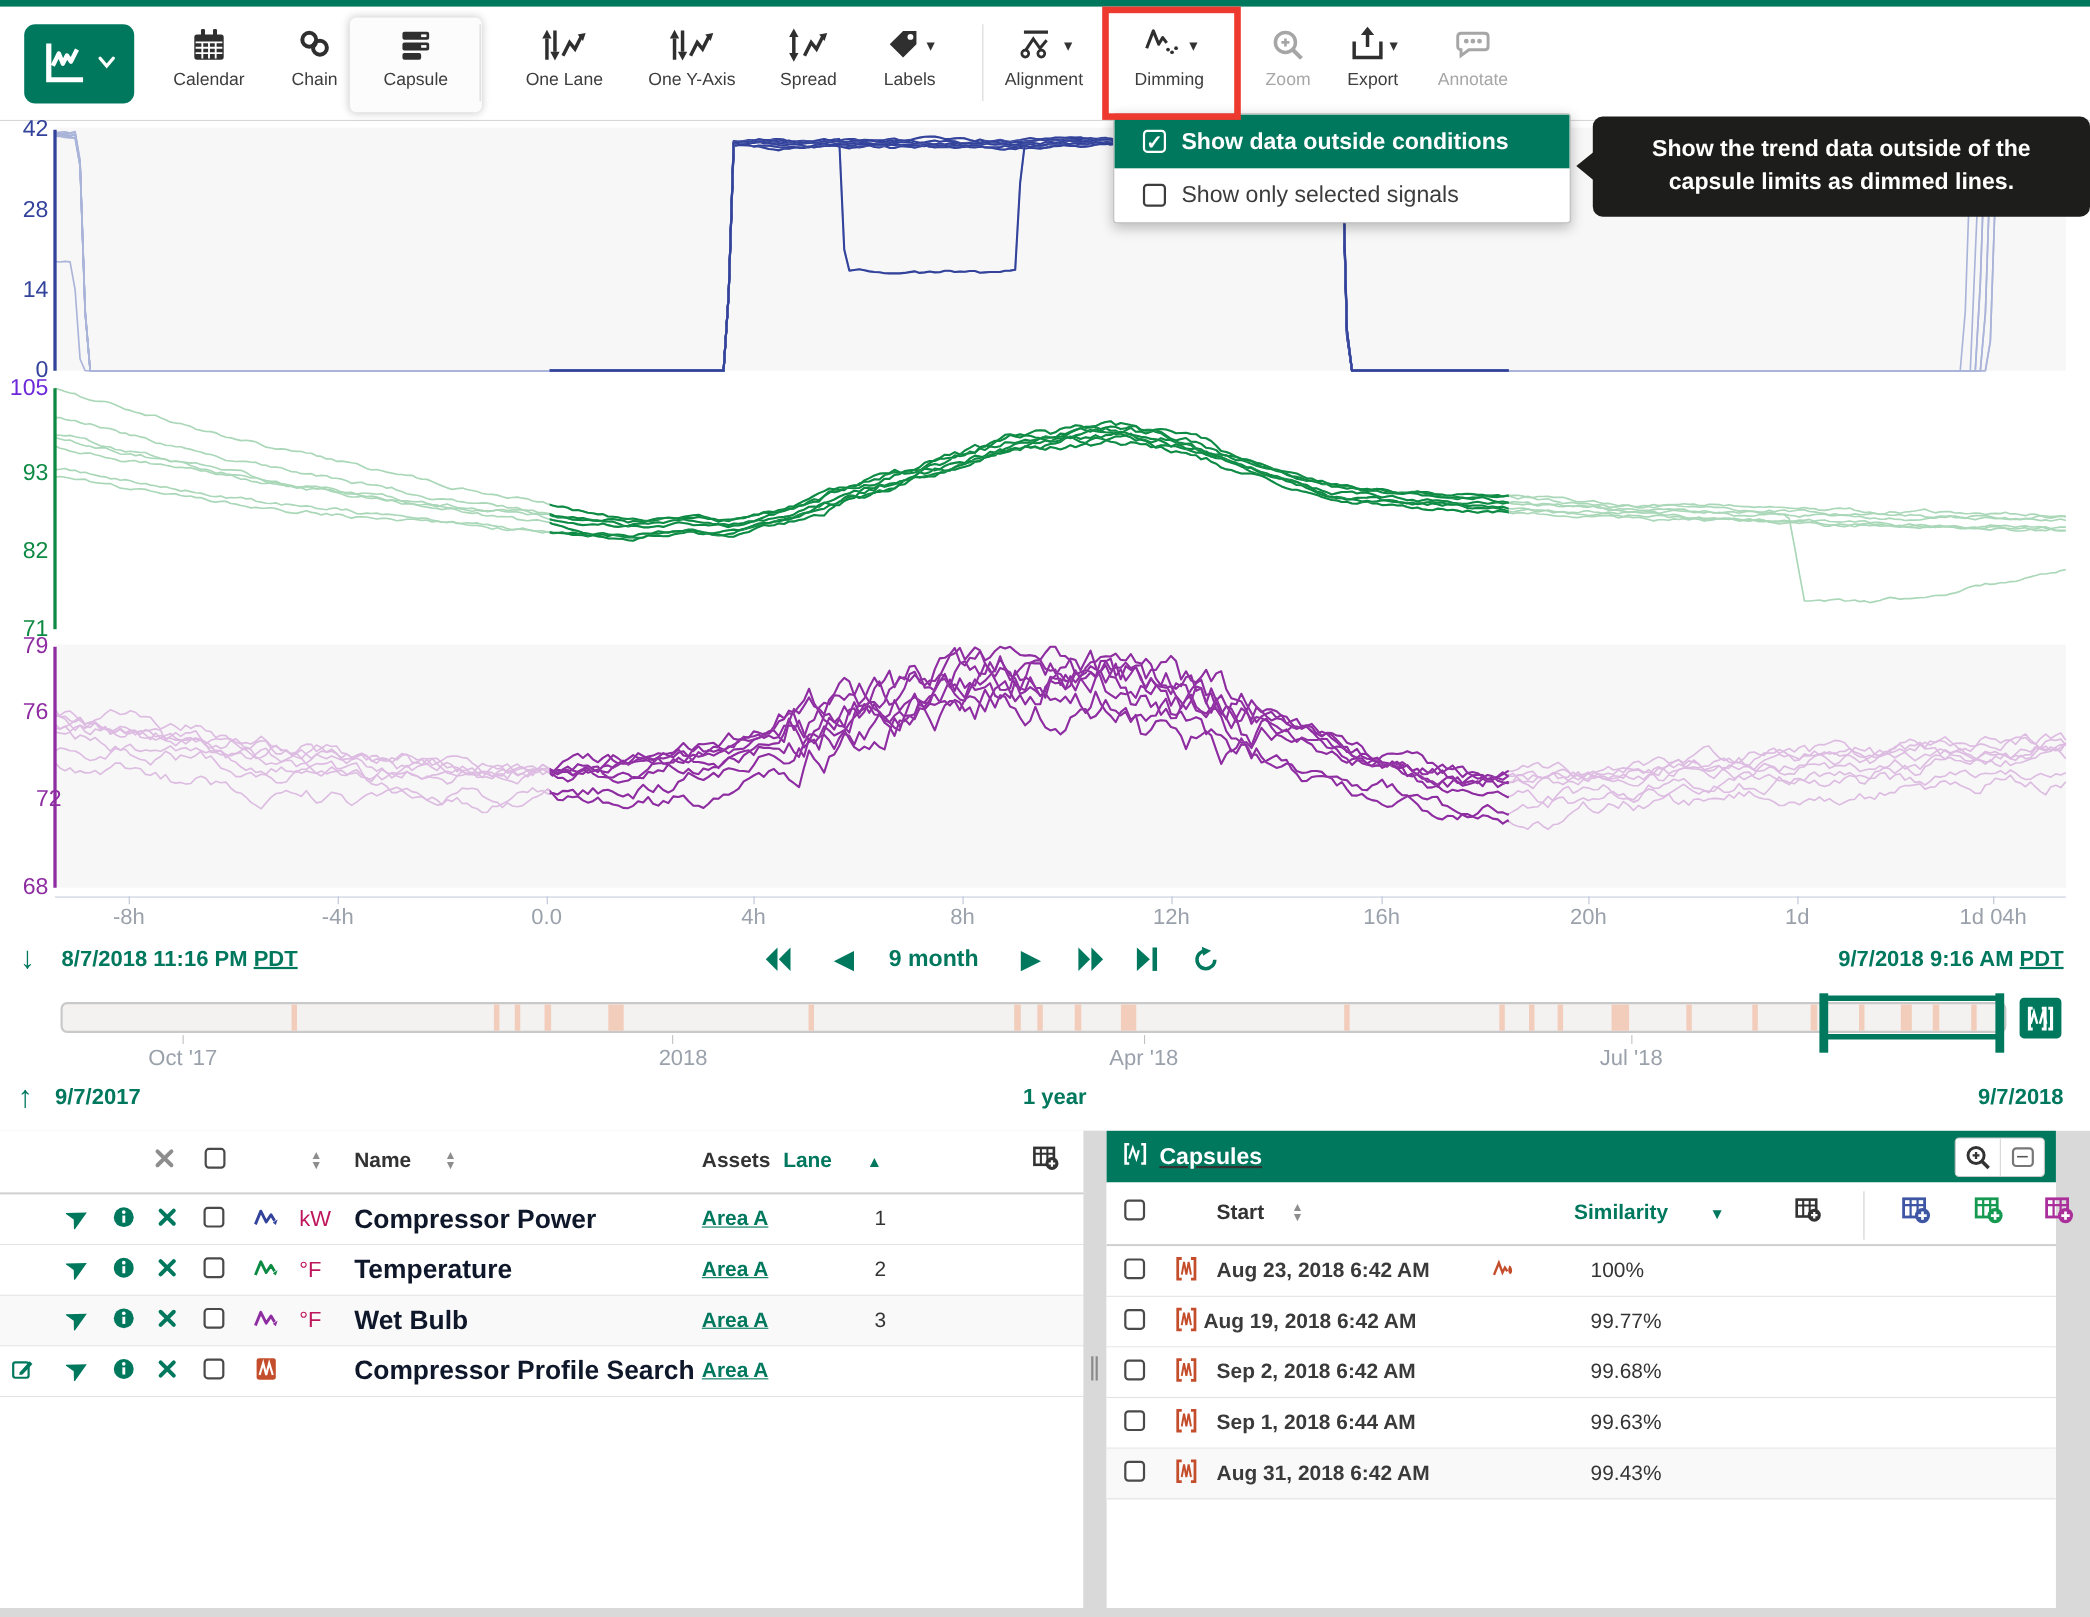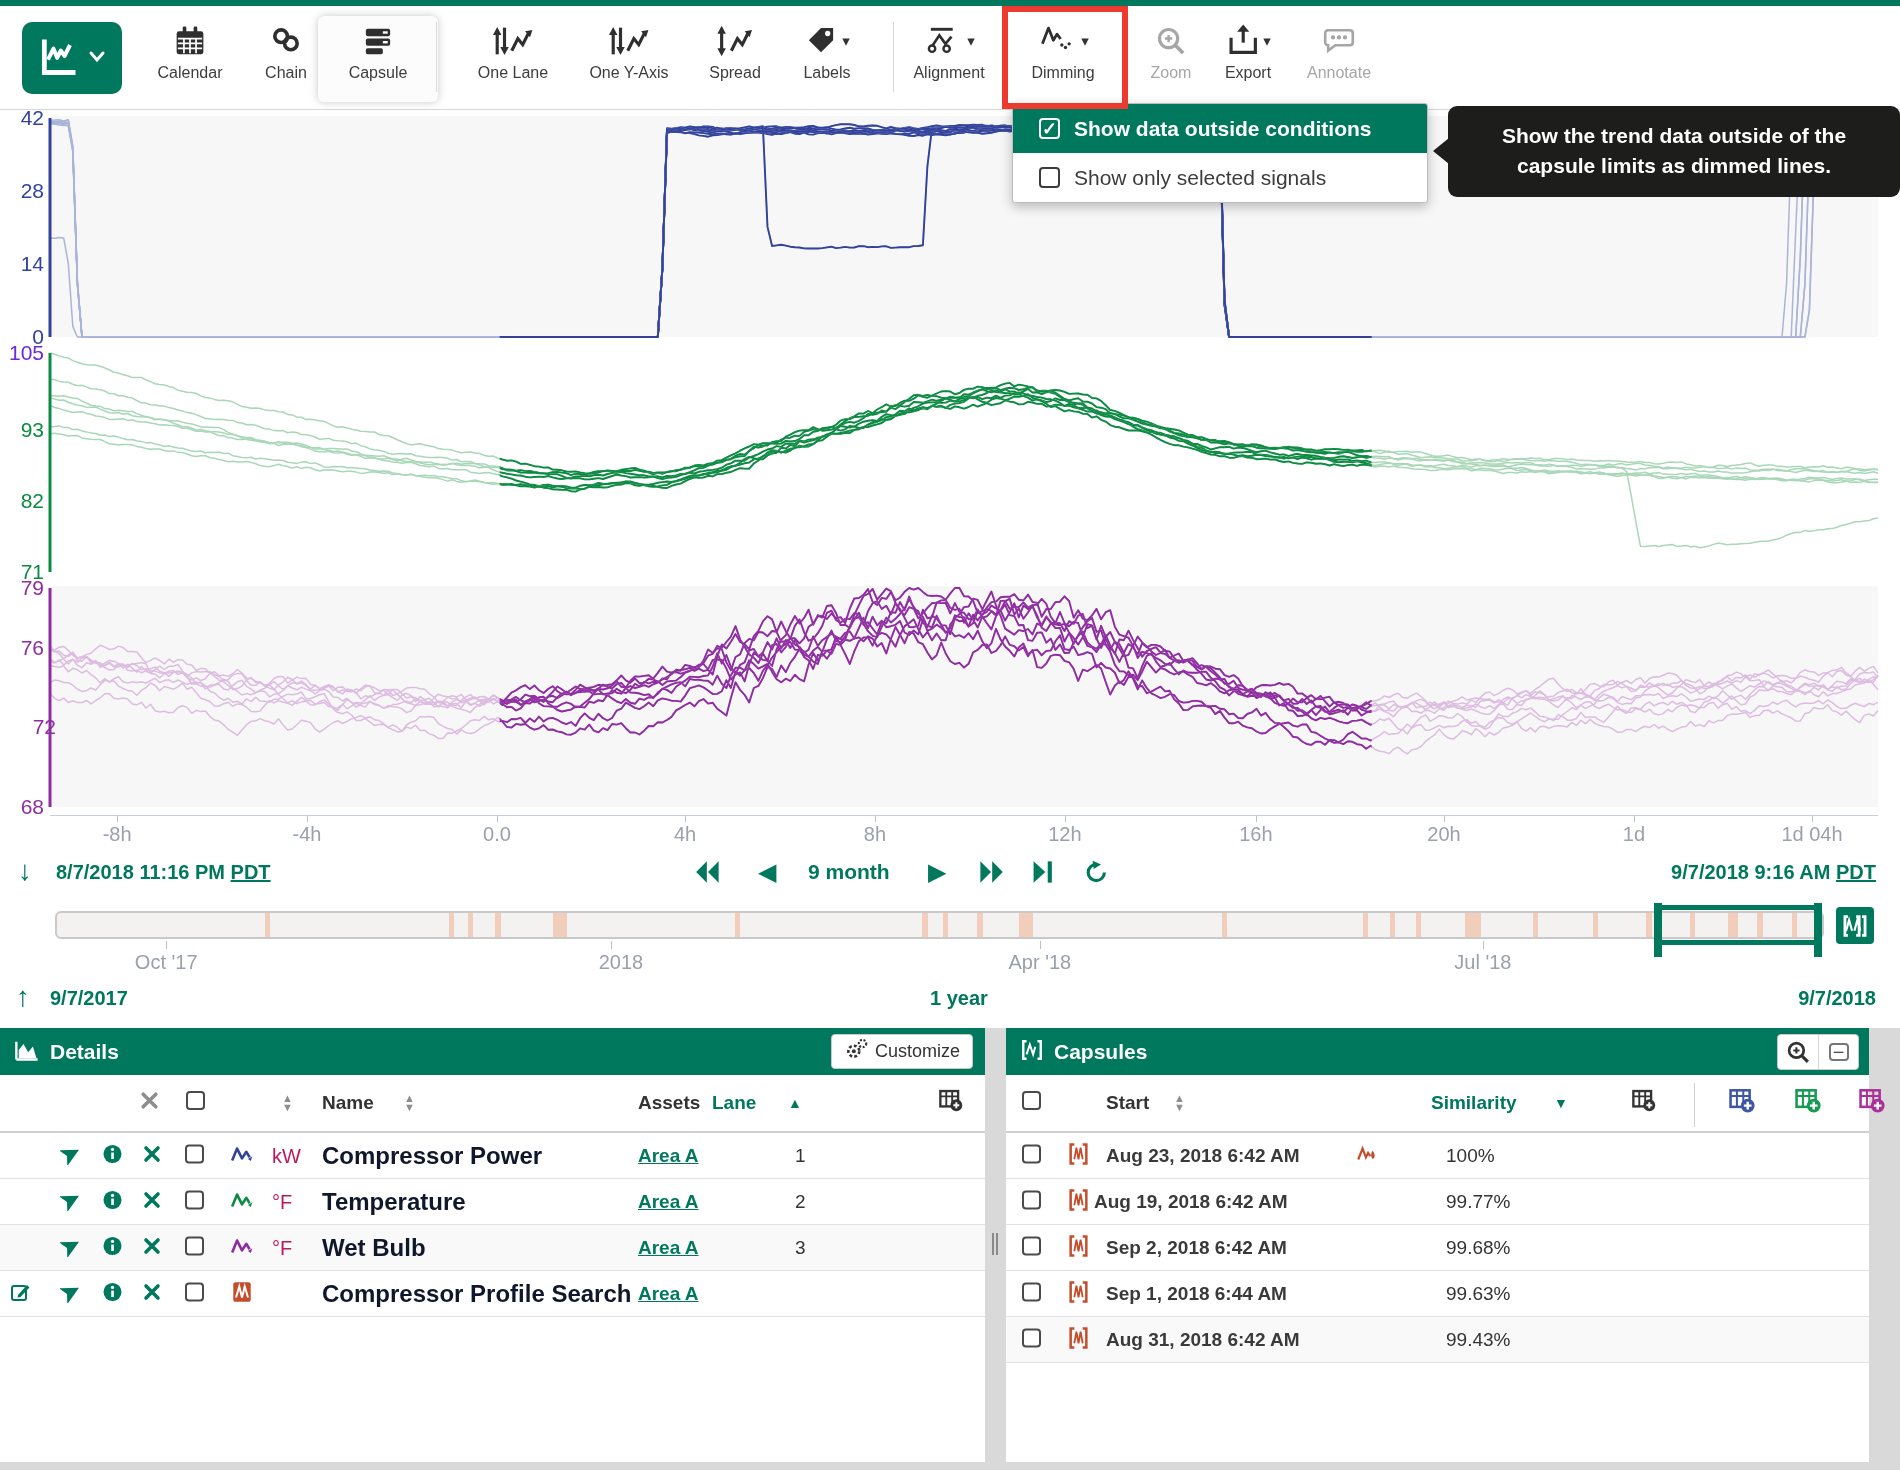--- a/index.html
+++ b/index.html
@@ -50,21 +50,21 @@
   .sel-handle{position:absolute;top:-7px;width:8px;height:54px;background:#00785e;}
   .capsule-jump{position:absolute;top:6px;width:38px;height:37px;background:#00785e;border-radius:4px;
                 display:flex;align-items:center;justify-content:center;cursor:pointer;}
   .scrub-bottom{position:absolute;left:0;top:84px;width:1900px;height:36px;}
   .invest-label{font-size:20px;font-weight:600;color:#00785e;}
 
   
   .panels{position:absolute;left:0;top:1028px;width:1900px;height:442px;background:#d9d9d9;}
   .panel{position:absolute;top:0;background:#fff;height:434px;}
   .panel-details{left:0;width:985px;}
-  .panel-capsules{left:1006px;width:863px;}
+  .panel-capsules{left:1006px;width:863px;text-decoration:underline;}
   .phead{position:relative;height:47px;background:#00785e;color:#fff;display:flex;align-items:center;padding-left:14px;gap:10px;}
   .phead .ptitle{font-size:21px;font-weight:700;}
   .customize-btn{position:absolute;right:12px;top:6px;height:35px;background:#fff;border:1px solid #c9c9c9;border-radius:4px;
                  display:flex;align-items:center;gap:7px;padding:0 12px;color:#333;font-size:18px;cursor:pointer;}
   .cap-btns{position:absolute;right:10px;top:6px;height:36px;background:#fff;border:1px solid #c9c9c9;border-radius:4px;
             display:flex;align-items:stretch;overflow:hidden;}
   .cap-btn{width:40px;display:flex;align-items:center;justify-content:center;cursor:pointer;}
   .cap-btn + .cap-btn{border-left:1px solid #d5d5d5;}
   .minus-glyph{font-size:20px;color:#555;border:2px solid #777;border-radius:4px;width:20px;height:18px;
                line-height:14px;text-align:center;}
@@ -493,39 +493,20 @@
       <span class="green-arrow" style="position:absolute;left:16px;top:-4px">↑</span>
       <span class="invest-label" style="position:absolute;left:50px;top:2px">9/7/2017</span>
       <span class="invest-label" style="position:absolute;left:930px;top:2px">1 year</span>
       <span class="invest-label" style="position:absolute;right:24px;top:2px">9/7/2018</span>
     </div>
   </div>
 
   <div class="panels">
 
     <div class="panel panel-details">
-      <div class="phead">
-        <span>
-          <svg width="26" height="24" viewBox="0 0 22 20">
-              <path d="M2 18 V3 M2 18 H20" stroke="#fff" stroke-width="2"></path>
-              <polygon points="4,17 4,10 8,5 12,12 16,7 19,17" fill="#fff"></polygon>
-            </svg>
-        </span>
-        <span class="ptitle">Details</span>
-        <div class="customize-btn">
-          <span>
-            <svg width="24" height="24" viewBox="0 0 22 22">
-                <circle cx="9" cy="13" r="5" stroke="#333" stroke-width="2.4" fill="none" stroke-dasharray="2.6 2"></circle>
-                <circle cx="9" cy="13" r="1.8" fill="#333"></circle>
-                <circle cx="17" cy="6" r="3.4" stroke="#333" stroke-width="2" fill="none" stroke-dasharray="1.8 1.5"></circle>
-              </svg>
-          </span>
-          <span>Customize</span>
-        </div>
-      </div>
       <div class="thead">
         <span class="hcell" style="left:140px">
           <svg width="19" height="19" viewBox="0 0 18 18">
               <path d="M3 3 L15 15 M15 3 L3 15" stroke="#8d8d8d" stroke-width="3.4" stroke-linecap="round"></path>
             </svg>
         </span>
         <span class="hcell" style="left:186px"><span class="cb"></span></span>
         <span class="hcell sortstack" style="left:282px">
           <span>▲</span>
             <span>▼</span>

